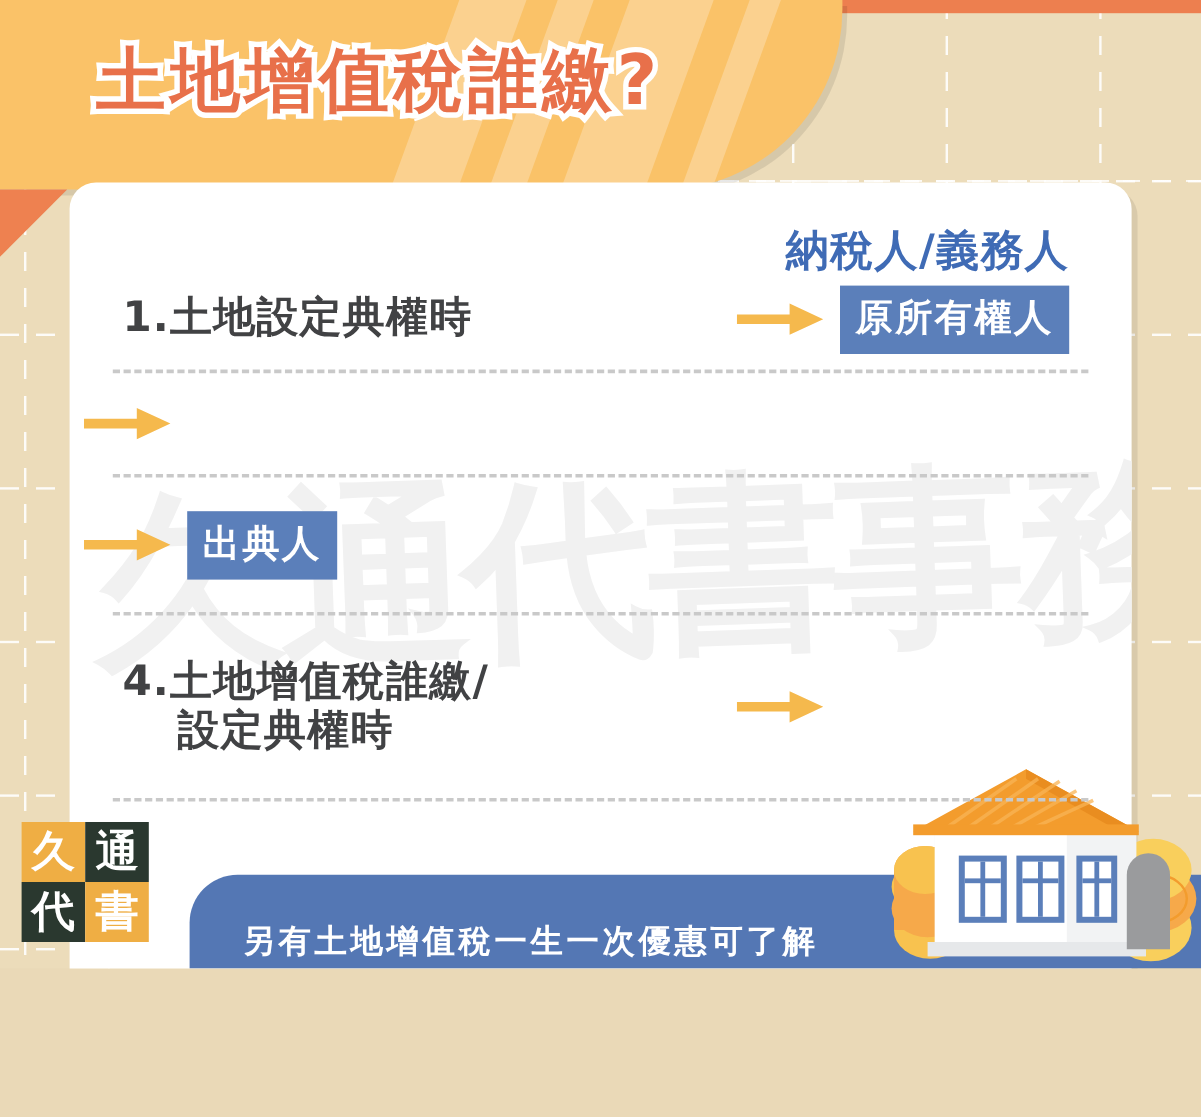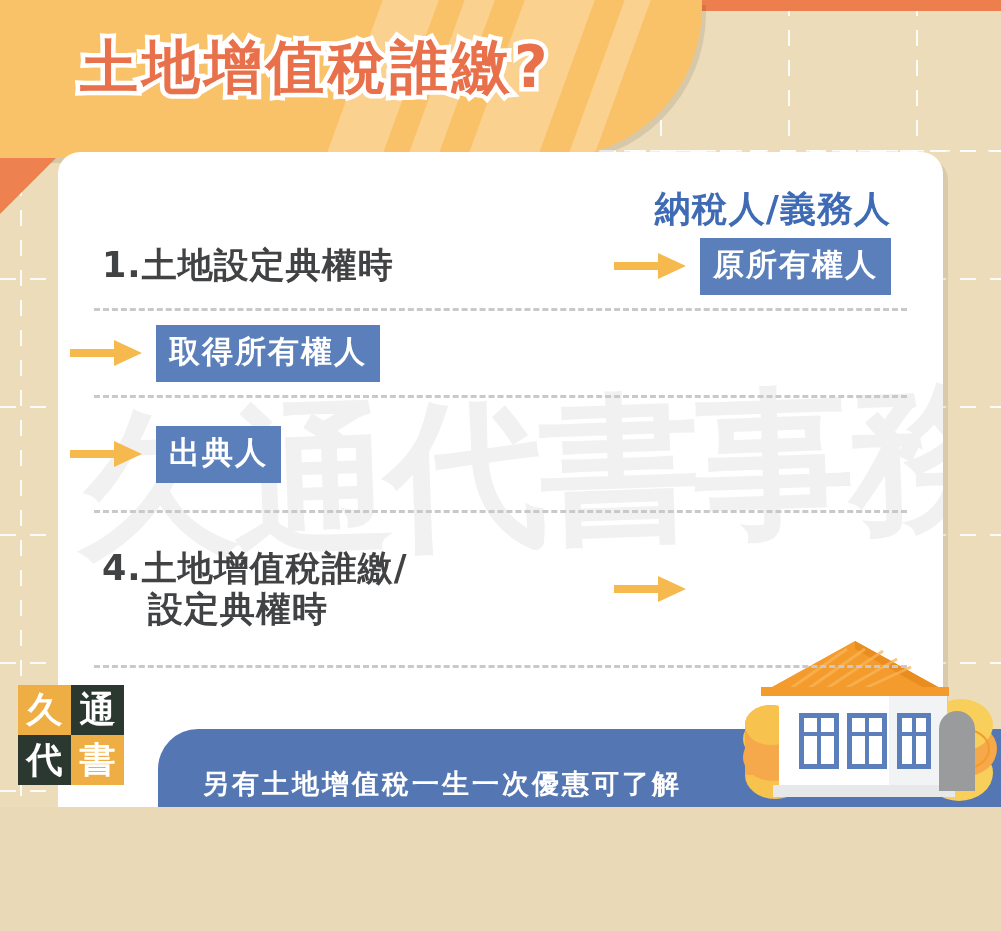--- a/index.html
+++ b/index.html
@@ -250,23 +250,20 @@
           <span class="badge">原所有權人</span>
         </div>
       </div>
       <div class="divider"></div>
 
       <div class="row" style="height:84px">
         <div class="row-arrow">
           <svg class="arrow-svg" width="74" height="30" viewBox="0 0 74 30" aria-hidden="true">
             <path d="M0 11 H44 V2 L72 15 L44 28 V19 H0 Z" fill="#F5B94D"></path>
           </svg>
-        </div>
-        <div class="row-badge-cell">
-          <span class="badge">取得所有權人</span>
         </div>
       </div>
       <div class="divider"></div>
 
       <div class="row" style="height:112px">
         <div class="row-arrow">
           <svg class="arrow-svg" width="74" height="30" viewBox="0 0 74 30" aria-hidden="true">
             <path d="M0 11 H44 V2 L72 15 L44 28 V19 H0 Z" fill="#F5B94D"></path>
           </svg>
         </div>

